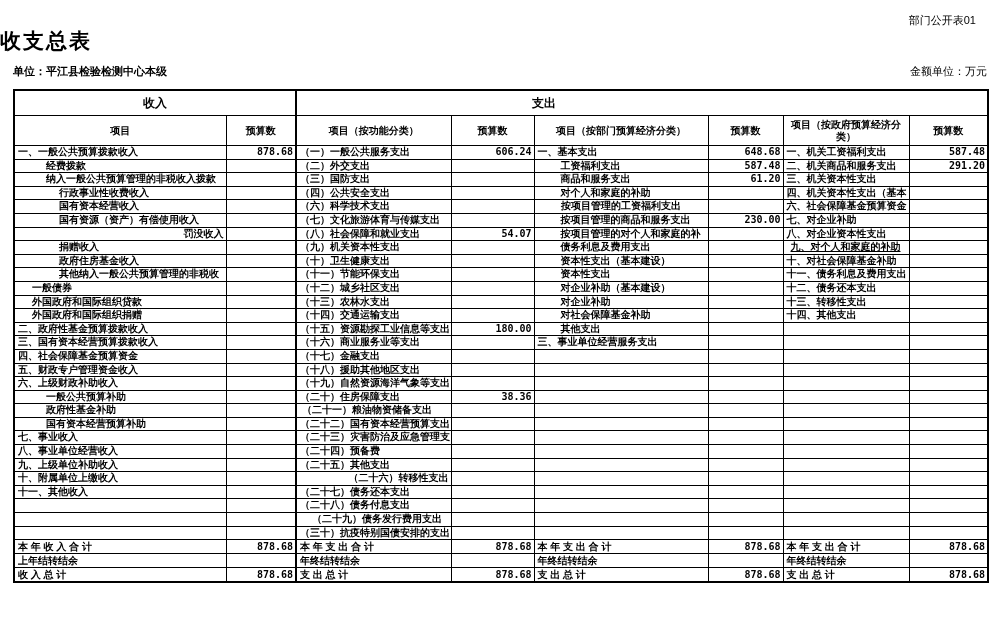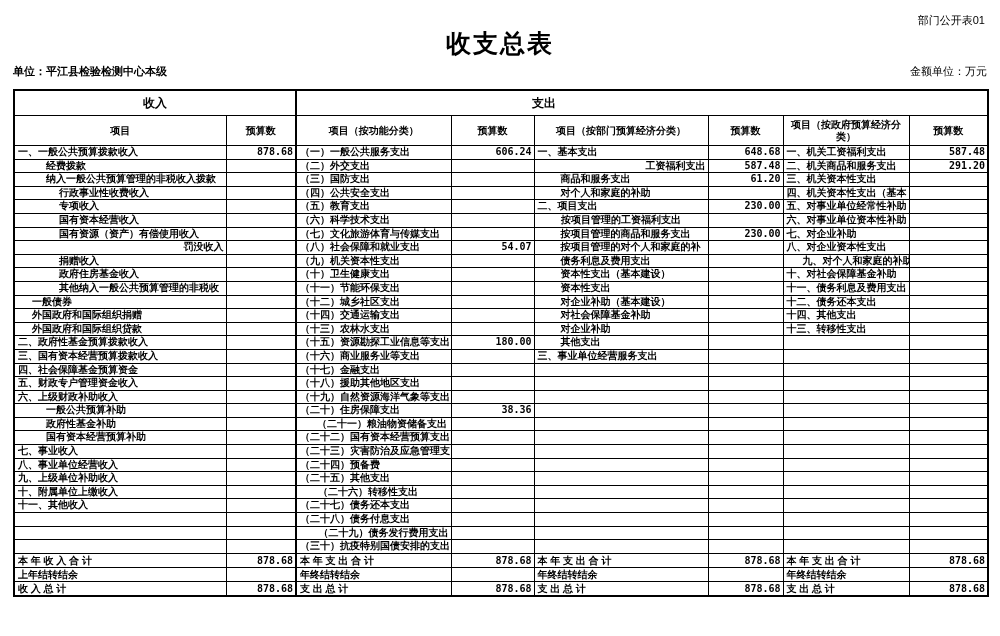--- a/index.html
+++ b/index.html
@@ -1,22 +1,22 @@
 <!DOCTYPE html>
 <html><head>
 <meta charset="utf-8">
 <style>
   html,body{margin:0;padding:0;}
   body{
     width:1000px;height:636px;background:#ffffff;color:#000;
     font-family:"Liberation Sans",sans-serif;position:relative;overflow:hidden;
   }
-  .corner{position:absolute;top:13px;right:15px;font-size:11px;}
-  .title{position:absolute;top:27px;left:0;width:100%;text-align:center;
-    font-size:25px;font-weight:bold;letter-spacing:2px;margin:0;}
+  .corner{position:absolute;top:13px;right:24px;font-size:11px;}
+  .title{position:absolute;top:27px;left:0;width:100%;
+    font-size:21px;font-weight:bold;letter-spacing:2px;margin:0;}
   .meta{position:absolute;top:64px;left:13px;width:974px;display:flex;
     justify-content:space-between;align-items:baseline;}
   .unit-label{font-weight:bold;font-size:11px;}
   .amount-unit{font-size:11px;}
   table.budget{
     position:absolute;top:89px;left:13px;width:974px;
     border-collapse:collapse;table-layout:fixed;
     border:2px solid #000;
   }
   td{border:1px solid #000;font-size:10px;font-weight:bold;
@@ -84,21 +84,21 @@
           <td class="lbl" style="padding-left: 3px;">一、基本支出</td>
           <td class="num">648.68</td>
           <td class="lbl" style="padding-left: 3px;">一、机关工资福利支出</td>
           <td class="num">587.48</td>
         </tr>
         <tr class="body-row">
           <td class="lbl" style="padding-left: 31px;">经费拨款</td>
           <td class="num"></td>
           <td class="lbl sep" style="padding-left: 3px;">（二）外交支出</td>
           <td class="num"></td>
-          <td class="lbl" style="padding-left: 26px; text-align: right;">工资福利支出</td>
+          <td class="lbl" style="padding-left: 26px;">工资福利支出</td>
           <td class="num">587.48</td>
           <td class="lbl" style="padding-left: 3px;">二、机关商品和服务支出</td>
           <td class="num">291.20</td>
         </tr>
         <tr class="body-row">
           <td class="lbl" style="padding-left: 31px;">纳入一般公共预算管理的非税收入拨款</td>
           <td class="num"></td>
           <td class="lbl sep" style="padding-left: 3px;">（三）国防支出</td>
           <td class="num"></td>
           <td class="lbl" style="padding-left: 26px;">商品和服务支出</td>
@@ -110,37 +110,27 @@
           <td class="lbl" style="padding-left: 44px;">行政事业性收费收入</td>
           <td class="num"></td>
           <td class="lbl sep" style="padding-left: 3px;">（四）公共安全支出</td>
           <td class="num"></td>
           <td class="lbl" style="padding-left: 26px;">对个人和家庭的补助</td>
           <td class="num"></td>
           <td class="lbl" style="padding-left: 3px;">四、机关资本性支出（基本</td>
           <td class="num"></td>
         </tr>
         <tr class="body-row">
-          <td class="lbl" style="padding-left: 44px;">专项收入</td>
-          <td class="num"></td>
-          <td class="lbl sep" style="padding-left: 3px;">（五）教育支出</td>
-          <td class="num"></td>
-          <td class="lbl" style="padding-left: 3px;">二、项目支出</td>
-          <td class="num">230.00</td>
-          <td class="lbl" style="padding-left: 3px;">五、对事业单位经常性补助</td>
-          <td class="num"></td>
-        </tr>
-        <tr class="body-row">
           <td class="lbl" style="padding-left: 44px;">国有资本经营收入</td>
           <td class="num"></td>
           <td class="lbl sep" style="padding-left: 3px;">（六）科学技术支出</td>
           <td class="num"></td>
           <td class="lbl" style=" text-align: center;">按项目管理的工资福利支出</td>
           <td class="num"></td>
-          <td class="lbl" style="padding-left: 3px;">六、对事业单位资本性补助</td>
+          <td class="lbl" style="padding-left: 3px;">六、社会保障基金预算资金</td>
           <td class="num"></td>
         </tr>
         <tr class="body-row">
           <td class="lbl" style="padding-left: 44px;">国有资源（资产）有偿使用收入</td>
           <td class="num"></td>
           <td class="lbl sep" style="padding-left: 3px;">（七）文化旅游体育与传媒支出</td>
           <td class="num"></td>
           <td class="lbl" style="padding-left: 26px;">按项目管理的商品和服务支出</td>
           <td class="num">230.00</td>
           <td class="lbl" style="padding-left: 3px;">七、对企业补助</td>
@@ -156,21 +146,21 @@
           <td class="lbl" style="padding-left: 3px;">八、对企业资本性支出</td>
           <td class="num"></td>
         </tr>
         <tr class="body-row">
           <td class="lbl" style="padding-left: 44px;">捐赠收入</td>
           <td class="num"></td>
           <td class="lbl sep" style="padding-left: 3px;">（九）机关资本性支出</td>
           <td class="num"></td>
           <td class="lbl" style="padding-left: 26px;">债务利息及费用支出</td>
           <td class="num"></td>
-          <td class="lbl" style="padding-left: 19px;">九、对个人和家庭的补助</td>
+          <td class="lbl" style="padding-left: 7px; text-decoration: underline;">九、对个人和家庭的补助</td>
           <td class="num"></td>
         </tr>
         <tr class="body-row">
           <td class="lbl" style="padding-left: 44px;">政府住房基金收入</td>
           <td class="num"></td>
           <td class="lbl sep" style="padding-left: 3px;">（十）卫生健康支出</td>
           <td class="num"></td>
           <td class="lbl" style="padding-left: 26px;">资本性支出（基本建设）</td>
           <td class="num"></td>
           <td class="lbl" style="padding-left: 3px;">十、对社会保障基金补助</td>
@@ -190,37 +180,37 @@
           <td class="lbl" style="padding-left: 17px;">一般债券</td>
           <td class="num"></td>
           <td class="lbl sep" style="padding-left: 3px;">（十二）城乡社区支出</td>
           <td class="num"></td>
           <td class="lbl" style="padding-left: 26px;">对企业补助（基本建设）</td>
           <td class="num"></td>
           <td class="lbl" style="padding-left: 3px;">十二、债务还本支出</td>
           <td class="num"></td>
         </tr>
         <tr class="body-row">
+          <td class="lbl" style="padding-left: 17px;">外国政府和国际组织贷款</td>
+          <td class="num"></td>
+          <td class="lbl sep" style="padding-left: 3px;">（十三）农林水支出</td>
+          <td class="num"></td>
+          <td class="lbl" style="padding-left: 26px;">对企业补助</td>
+          <td class="num"></td>
+          <td class="lbl" style="padding-left: 3px;">十三、转移性支出</td>
+          <td class="num"></td>
+        </tr>
+        <tr class="body-row">
           <td class="lbl" style="padding-left: 17px;">外国政府和国际组织捐赠</td>
           <td class="num"></td>
           <td class="lbl sep" style="padding-left: 3px;">（十四）交通运输支出</td>
           <td class="num"></td>
           <td class="lbl" style="padding-left: 26px;">对社会保障基金补助</td>
           <td class="num"></td>
           <td class="lbl" style="padding-left: 3px;">十四、其他支出</td>
-          <td class="num"></td>
-        </tr>
-        <tr class="body-row">
-          <td class="lbl" style="padding-left: 17px;">外国政府和国际组织贷款</td>
-          <td class="num"></td>
-          <td class="lbl sep" style="padding-left: 3px;">（十三）农林水支出</td>
-          <td class="num"></td>
-          <td class="lbl" style="padding-left: 26px;">对企业补助</td>
-          <td class="num"></td>
-          <td class="lbl" style="padding-left: 3px;">十三、转移性支出</td>
           <td class="num"></td>
         </tr>
         <tr class="body-row">
           <td class="lbl" style="padding-left: 3px;">二、政府性基金预算拨款收入</td>
           <td class="num"></td>
           <td class="lbl sep" style="padding-left: 3px;">（十五）资源勘探工业信息等支出</td>
           <td class="num">180.00</td>
           <td class="lbl" style="padding-left: 26px;">其他支出</td>
           <td class="num"></td>
           <td class="lbl" style="padding-left: 3px;"></td>
@@ -272,21 +262,21 @@
           <td class="lbl sep" style="padding-left: 3px;">（二十）住房保障支出</td>
           <td class="num">38.36</td>
           <td class="lbl" style="padding-left: 3px;"></td>
           <td class="num"></td>
           <td class="lbl" style="padding-left: 3px;"></td>
           <td class="num"></td>
         </tr>
         <tr class="body-row">
           <td class="lbl" style="padding-left: 31px;">政府性基金补助</td>
           <td class="num"></td>
-          <td class="lbl sep" style="padding-left: 20px; margin-top: 36px;">（二十一）粮油物资储备支出</td>
+          <td class="lbl sep" style="padding-left: 5px; margin-top: 36px;">（二十一）粮油物资储备支出</td>
           <td class="num"></td>
           <td class="lbl" style="padding-left: 3px;"></td>
           <td class="num"></td>
           <td class="lbl" style="padding-left: 3px;"></td>
           <td class="num"></td>
         </tr>
         <tr class="body-row">
           <td class="lbl" style="padding-left: 31px;">国有资本经营预算补助</td>
           <td class="num"></td>
           <td class="lbl sep" style="padding-left: 3px;">（二十二）国有资本经营预算支出</td>
@@ -322,21 +312,21 @@
           <td class="lbl sep" style="padding-left: 3px;">（二十五）其他支出</td>
           <td class="num"></td>
           <td class="lbl" style="padding-left: 3px;"></td>
           <td class="num"></td>
           <td class="lbl" style="padding-left: 3px;"></td>
           <td class="num"></td>
         </tr>
         <tr class="body-row">
           <td class="lbl" style="padding-left: 3px;">十、附属单位上缴收入</td>
           <td class="num"></td>
-          <td class="lbl sep" style="padding-left: 21px;">（二十六）转移性支出</td>
+          <td class="lbl sep" style="padding-left: 3px; text-align: right;">（二十六）转移性支出</td>
           <td class="num"></td>
           <td class="lbl" style="padding-left: 3px;"></td>
           <td class="num"></td>
           <td class="lbl" style="padding-left: 3px;"></td>
           <td class="num"></td>
         </tr>
         <tr class="body-row">
           <td class="lbl" style="padding-left: 3px;">十一、其他收入</td>
           <td class="num"></td>
           <td class="lbl sep" style="padding-left: 3px;">（二十七）债务还本支出</td>
@@ -352,21 +342,21 @@
           <td class="lbl sep" style="padding-left: 3px;">（二十八）债务付息支出</td>
           <td class="num"></td>
           <td class="lbl" style="padding-left: 3px;"></td>
           <td class="num"></td>
           <td class="lbl" style="padding-left: 3px;"></td>
           <td class="num"></td>
         </tr>
         <tr class="body-row">
           <td class="lbl" style="padding-left: 3px;"></td>
           <td class="num"></td>
-          <td class="lbl sep" style="padding-left: 15px; text-align: right;">（二十九）债务发行费用支出</td>
+          <td class="lbl sep" style="padding-left: 15px;">（二十九）债务发行费用支出</td>
           <td class="num"></td>
           <td class="lbl" style="padding-left: 3px;"></td>
           <td class="num"></td>
           <td class="lbl" style="padding-left: 3px;"></td>
           <td class="num"></td>
         </tr>
         <tr class="body-row">
           <td class="lbl" style="padding-left: 3px;"></td>
           <td class="num"></td>
           <td class="lbl sep" style="padding-left: 3px;">（三十）抗疫特别国债安排的支出</td>

